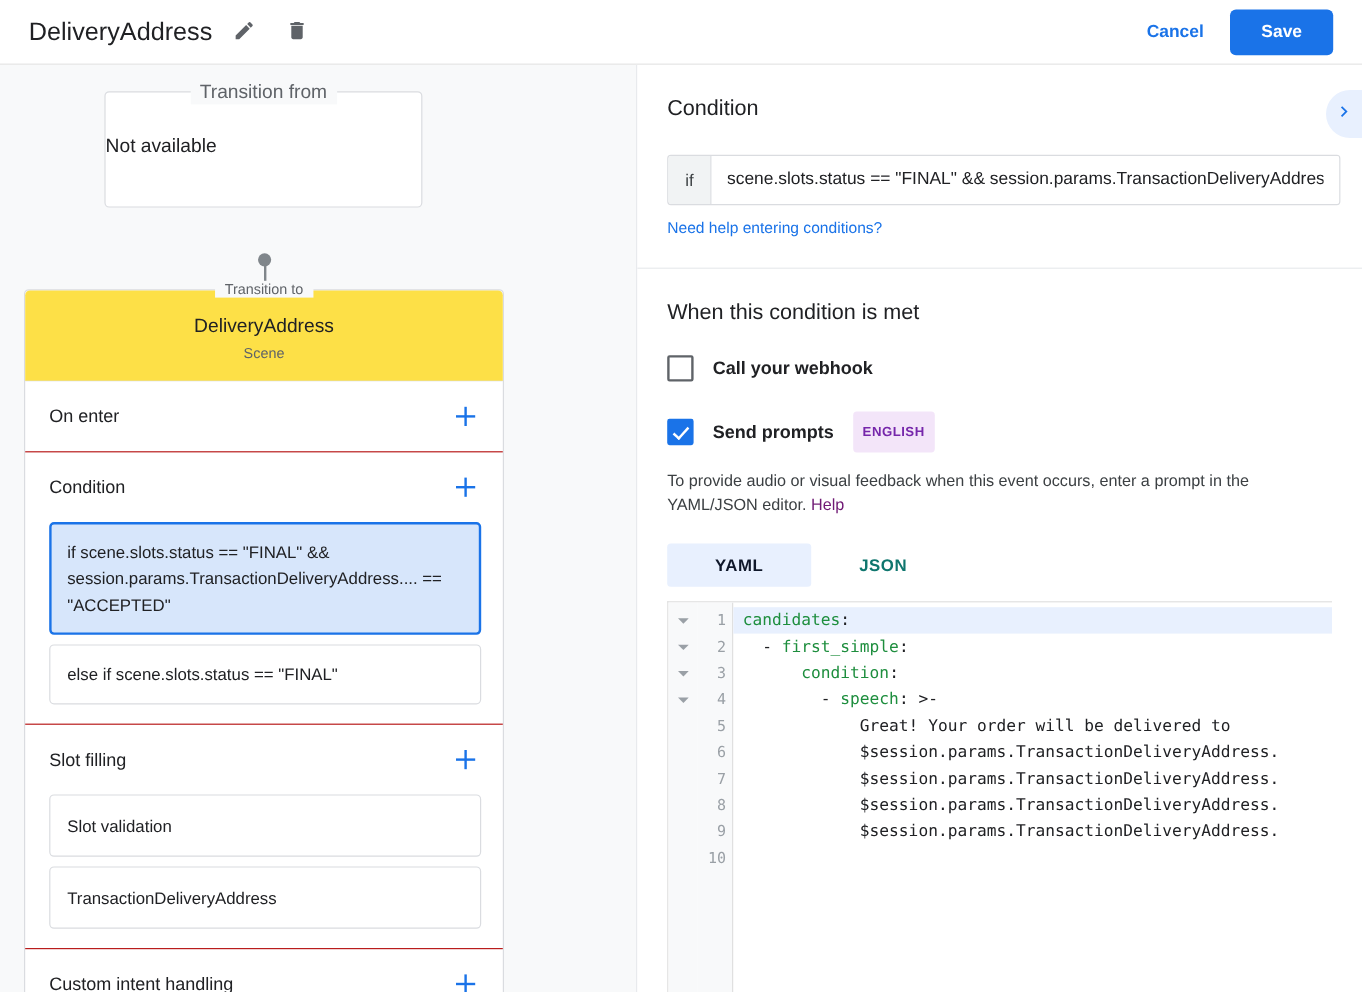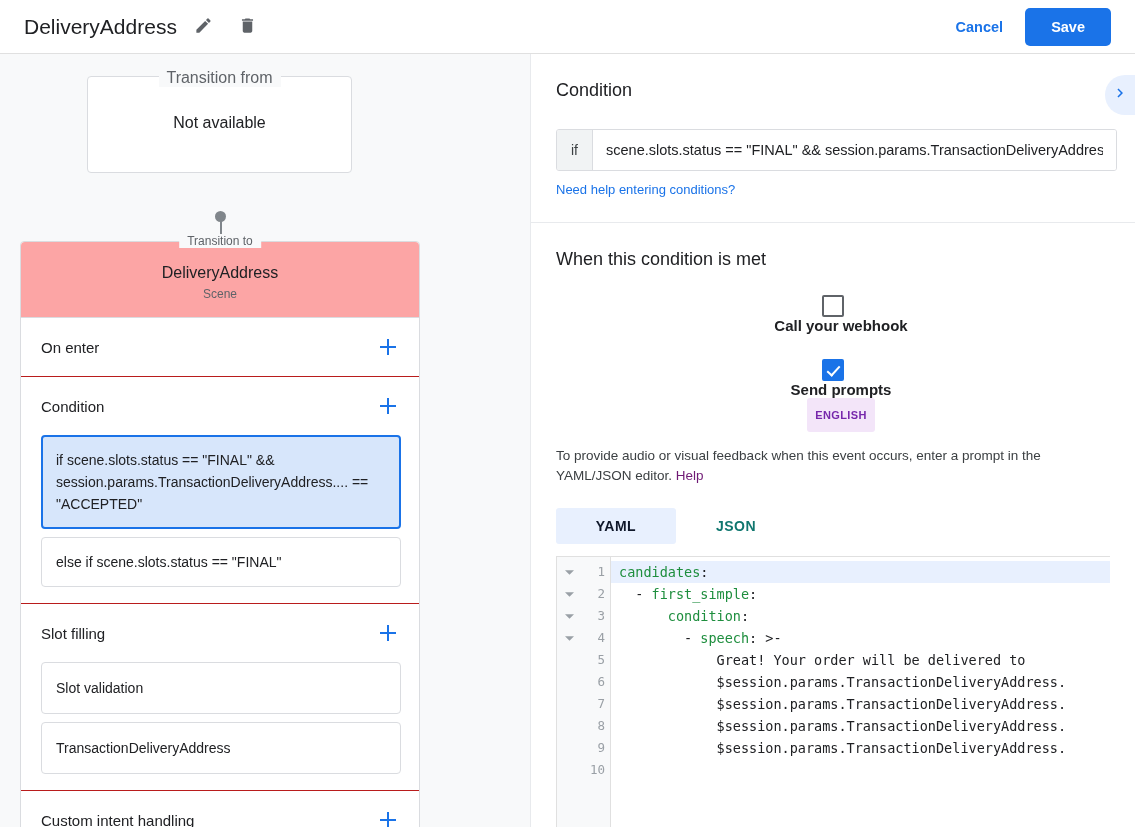--- a/index.html
+++ b/index.html
@@ -60,21 +60,21 @@
     background: #f8f9fa; padding: 0 8px;
     font-size: 16px; color: #5f6368; white-space: nowrap;
   }
   .from-box {
     left: 87px; top: 22px; width: 265px; height: 97px;
     background: #ffffff;
   }
   .from-box-text {
     position: absolute; top: 48%; left: 0; right: 0;
     transform: translateY(-50%);
-    text-align: center; font-size: 16px; color: #202124;
+    text-align: left; font-size: 16px; color: #202124;
   }
 
   
   .connector-dot {
     position: absolute; left: 215px; top: 157px;
     width: 11px; height: 11px; border-radius: 50%;
     background: #80868b;
   }
   .connector-line {
     position: absolute; left: 219.5px; top: 162px;
@@ -89,21 +89,21 @@
   }
 
   
   .scene-card {
     position: absolute; left: 20px; top: 187px; width: 400px;
     background: #ffffff;
     border: 1px solid #dadce0;
     border-radius: 4px;
   }
   .scene-card-header {
-    background: #fca5a5;
+    background: #fde047;
     border-bottom: 1px solid #dadce0;
     border-radius: 4px 4px 0 0;
     padding: 22px 0 16px;
     text-align: center;
     position: relative;
   }
   .scene-card-legend {
     position: absolute; top: -8px; left: 50%; transform: translateX(-50%);
     background: #f8f9fa; padding: 0 8px;
     font-size: 12px; color: #5f6368; white-space: nowrap;
@@ -181,21 +181,21 @@
     font-family: "Liberation Sans", sans-serif;
     background: #ffffff;
   }
   .help-link {
     display: inline-block; margin-top: 11px;
     font-size: 13px; color: #1a73e8; text-decoration: none; cursor: pointer;
   }
   .rp-divider { height: 1px; background: #e8eaed; width: 100%; }
 
   .rp-met-block { padding: 26px 25px 0 25px; }
-  .checkrow { display: flex; align-items: center; margin-top: 25px; flex-direction: column; }
+  .checkrow { display: flex; align-items: center; margin-top: 25px; }
   .cbox {
     width: 22px; height: 22px; border: 2px solid #5f6368;
     border-radius: 2px; background: #ffffff; cursor: pointer;
     flex: none; position: relative;
   }
   .cbox.checked {
     background: #1a73e8; border-color: #1a73e8;
   }
   .cbox.checked::after {
     content: ''; position: absolute;

